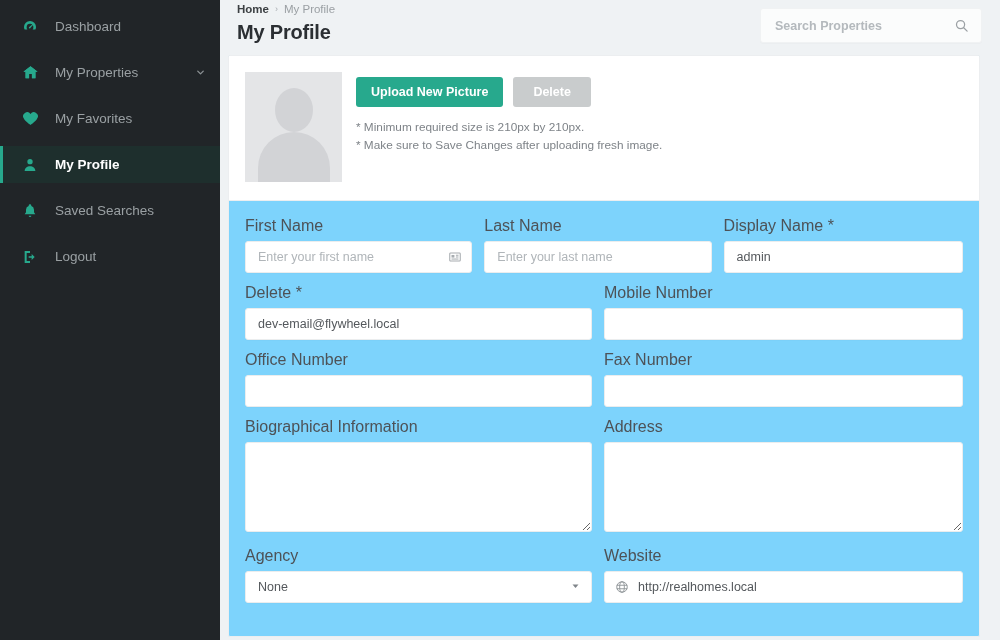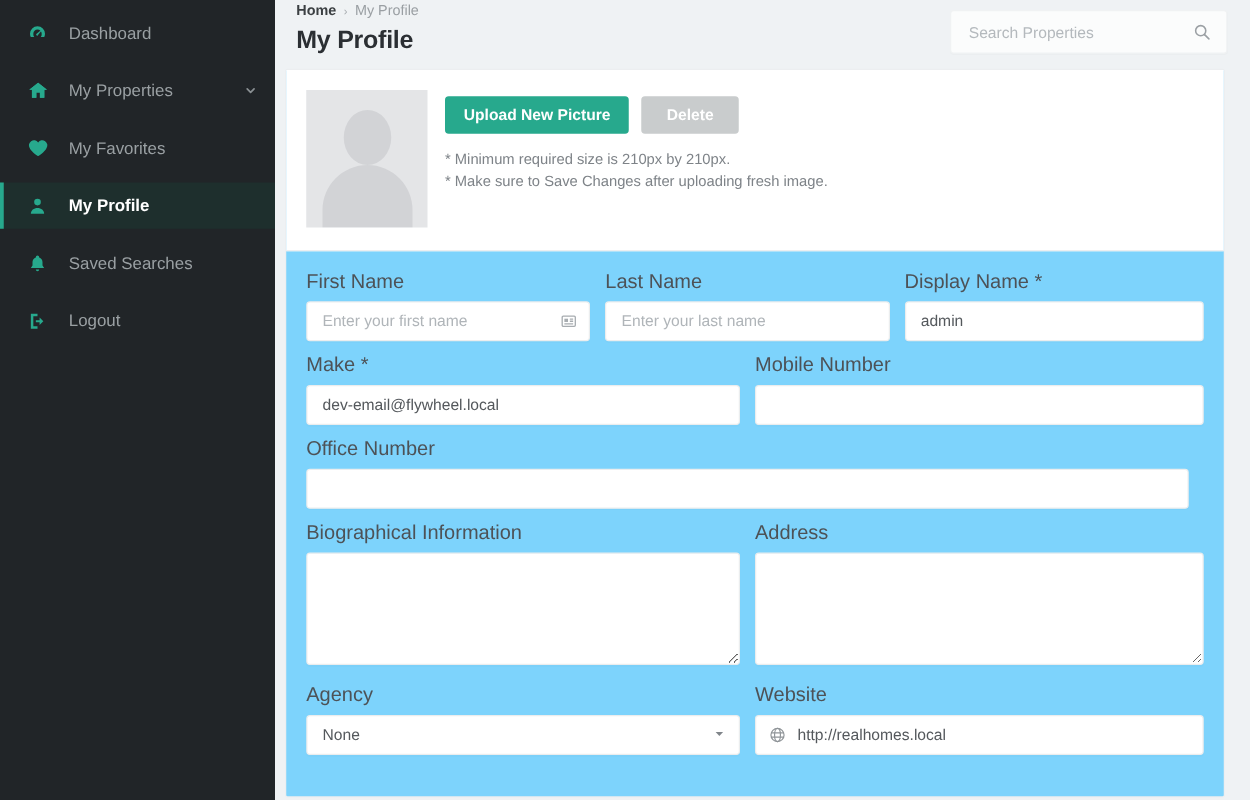--- a/index.html
+++ b/index.html
@@ -92,20 +92,21 @@
     border-radius: 3px;
     display: flex; align-items: center;
     padding: 0 12px;
     box-shadow: 0 1px 1px rgba(0,0,0,0.02);
   }
   .searchbox input {
     flex: 1 1 auto;
     border: none; outline: none; background: transparent;
     font-size: 12.5px; color: #54585c;
     font-family: "Liberation Sans", sans-serif;
+    font-weight: bold;
   }
   .searchbox input::placeholder { color: #b4b9bd; }
   .searchbox .sico { color: #9ba0a4; display:flex; align-items:center; }
 
   
   .card {
     margin: 0 18px 0 8px;
     background: #7dd3fc;
     border: 1px solid #eceef0;
     border-radius: 2px;
@@ -390,36 +391,42 @@
           <div class="col">
             <label class="fld-label">Display Name *</label>
             <div class="inp-wrap">
               <input class="inp" type="text" value="admin" style="">
             </div>
           </div>
         </div>
 
         <div class="row two">
           <div class="col">
-            <label class="fld-label">Make *</label>
+            <label class="fld-label">Delete *</label>
             <div class="inp-wrap">
               <input class="inp" type="text" value="dev-email@flywheel.local" style="">
             </div>
           </div>
           <div class="col">
             <label class="fld-label">Mobile Number</label>
             <div class="inp-wrap">
               <input class="inp" type="text" value="" style="">
             </div>
           </div>
         </div>
 
         <div class="row two">
           <div class="col">
             <label class="fld-label">Office Number</label>
+            <div class="inp-wrap">
+              <input class="inp" type="text" value="" style="">
+            </div>
+          </div>
+          <div class="col">
+            <label class="fld-label">Fax Number</label>
             <div class="inp-wrap">
               <input class="inp" type="text" value="" style="">
             </div>
           </div>
         </div>
 
         <div class="row two">
           <div class="col">
             <label class="fld-label">Biographical Information</label>
             <textarea class="inp" placeholder="" style=""></textarea>

